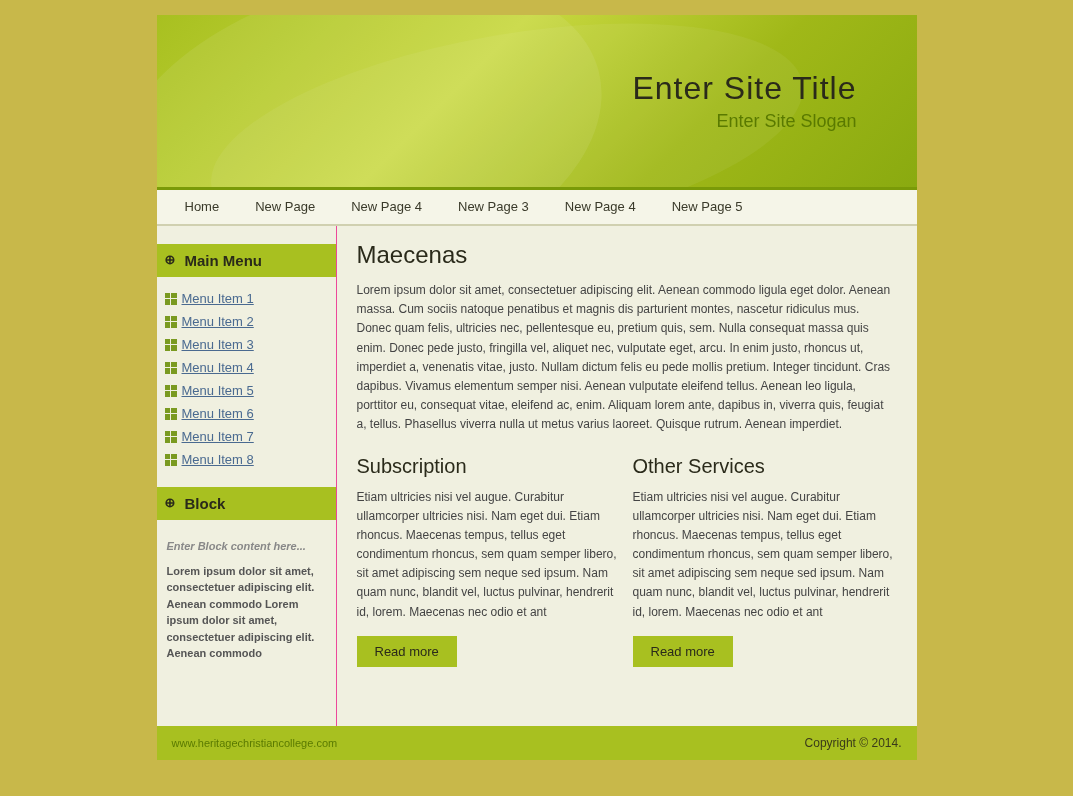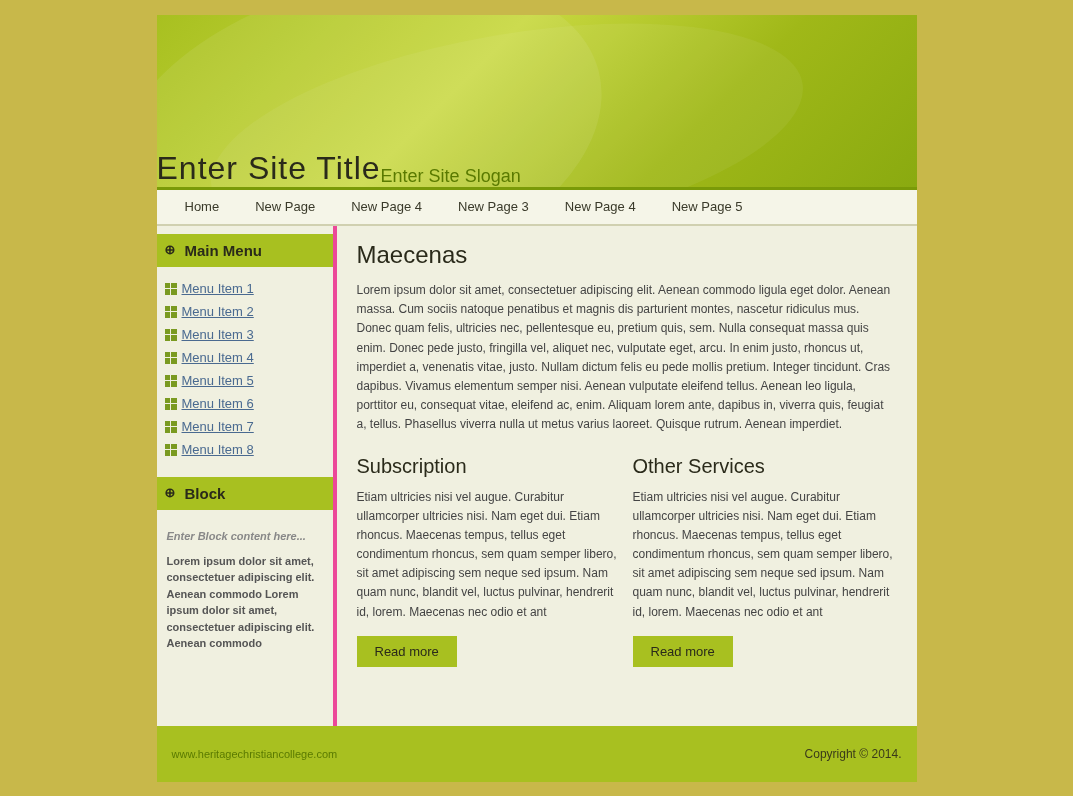--- a/index.html
+++ b/index.html
@@ -21,21 +21,22 @@
       background: transparent;
     }
 
     
     .site-header {
       background: linear-gradient(135deg, #a8c020 0%, #c8d840 40%, #a0b818 70%, #8aaa10 100%);
       height: 175px;
       position: relative;
       overflow: hidden;
       display: flex;
-      flex-direction: row;
+      flex-direction: column;
+      justify-content: center;
       align-items: flex-end;
       padding-right: 60px;
       border-bottom: 3px solid #7a9a08;
     }
 
     .site-header::before {
       content: '';
       position: absolute;
       top: -30px;
       left: -50px;
@@ -98,22 +99,22 @@
     .main-area {
       background: #f0f0e0;
       display: flex;
       min-height: 500px;
     }
 
     
     .sidebar {
       width: 180px;
       flex-shrink: 0;
-      padding: 8px 0;
-      border-right: 4px solid #ec4899;
+      padding: 18px 0;
+      border-right: 1px solid #ec4899;
     }
 
     .sidebar-section-title {
       background: #a8c020;
       color: #2a2a1a;
       font-size: 15px;
       font-weight: bold;
       padding: 8px 10px 8px 28px;
       position: relative;
       margin-bottom: 10px;
@@ -219,21 +220,21 @@
       border: none;
       padding: 8px 18px;
       font-size: 13px;
       cursor: pointer;
       font-weight: normal;
     }
 
     
     .site-footer {
       background: #a8c020;
-      height: 56px;
+      height: 34px;
       display: flex;
       align-items: center;
       justify-content: space-between;
       padding: 0 15px;
     }
 
     .footer-link {
       font-size: 11px;
       color: #5a7a00;
       text-decoration: none;

